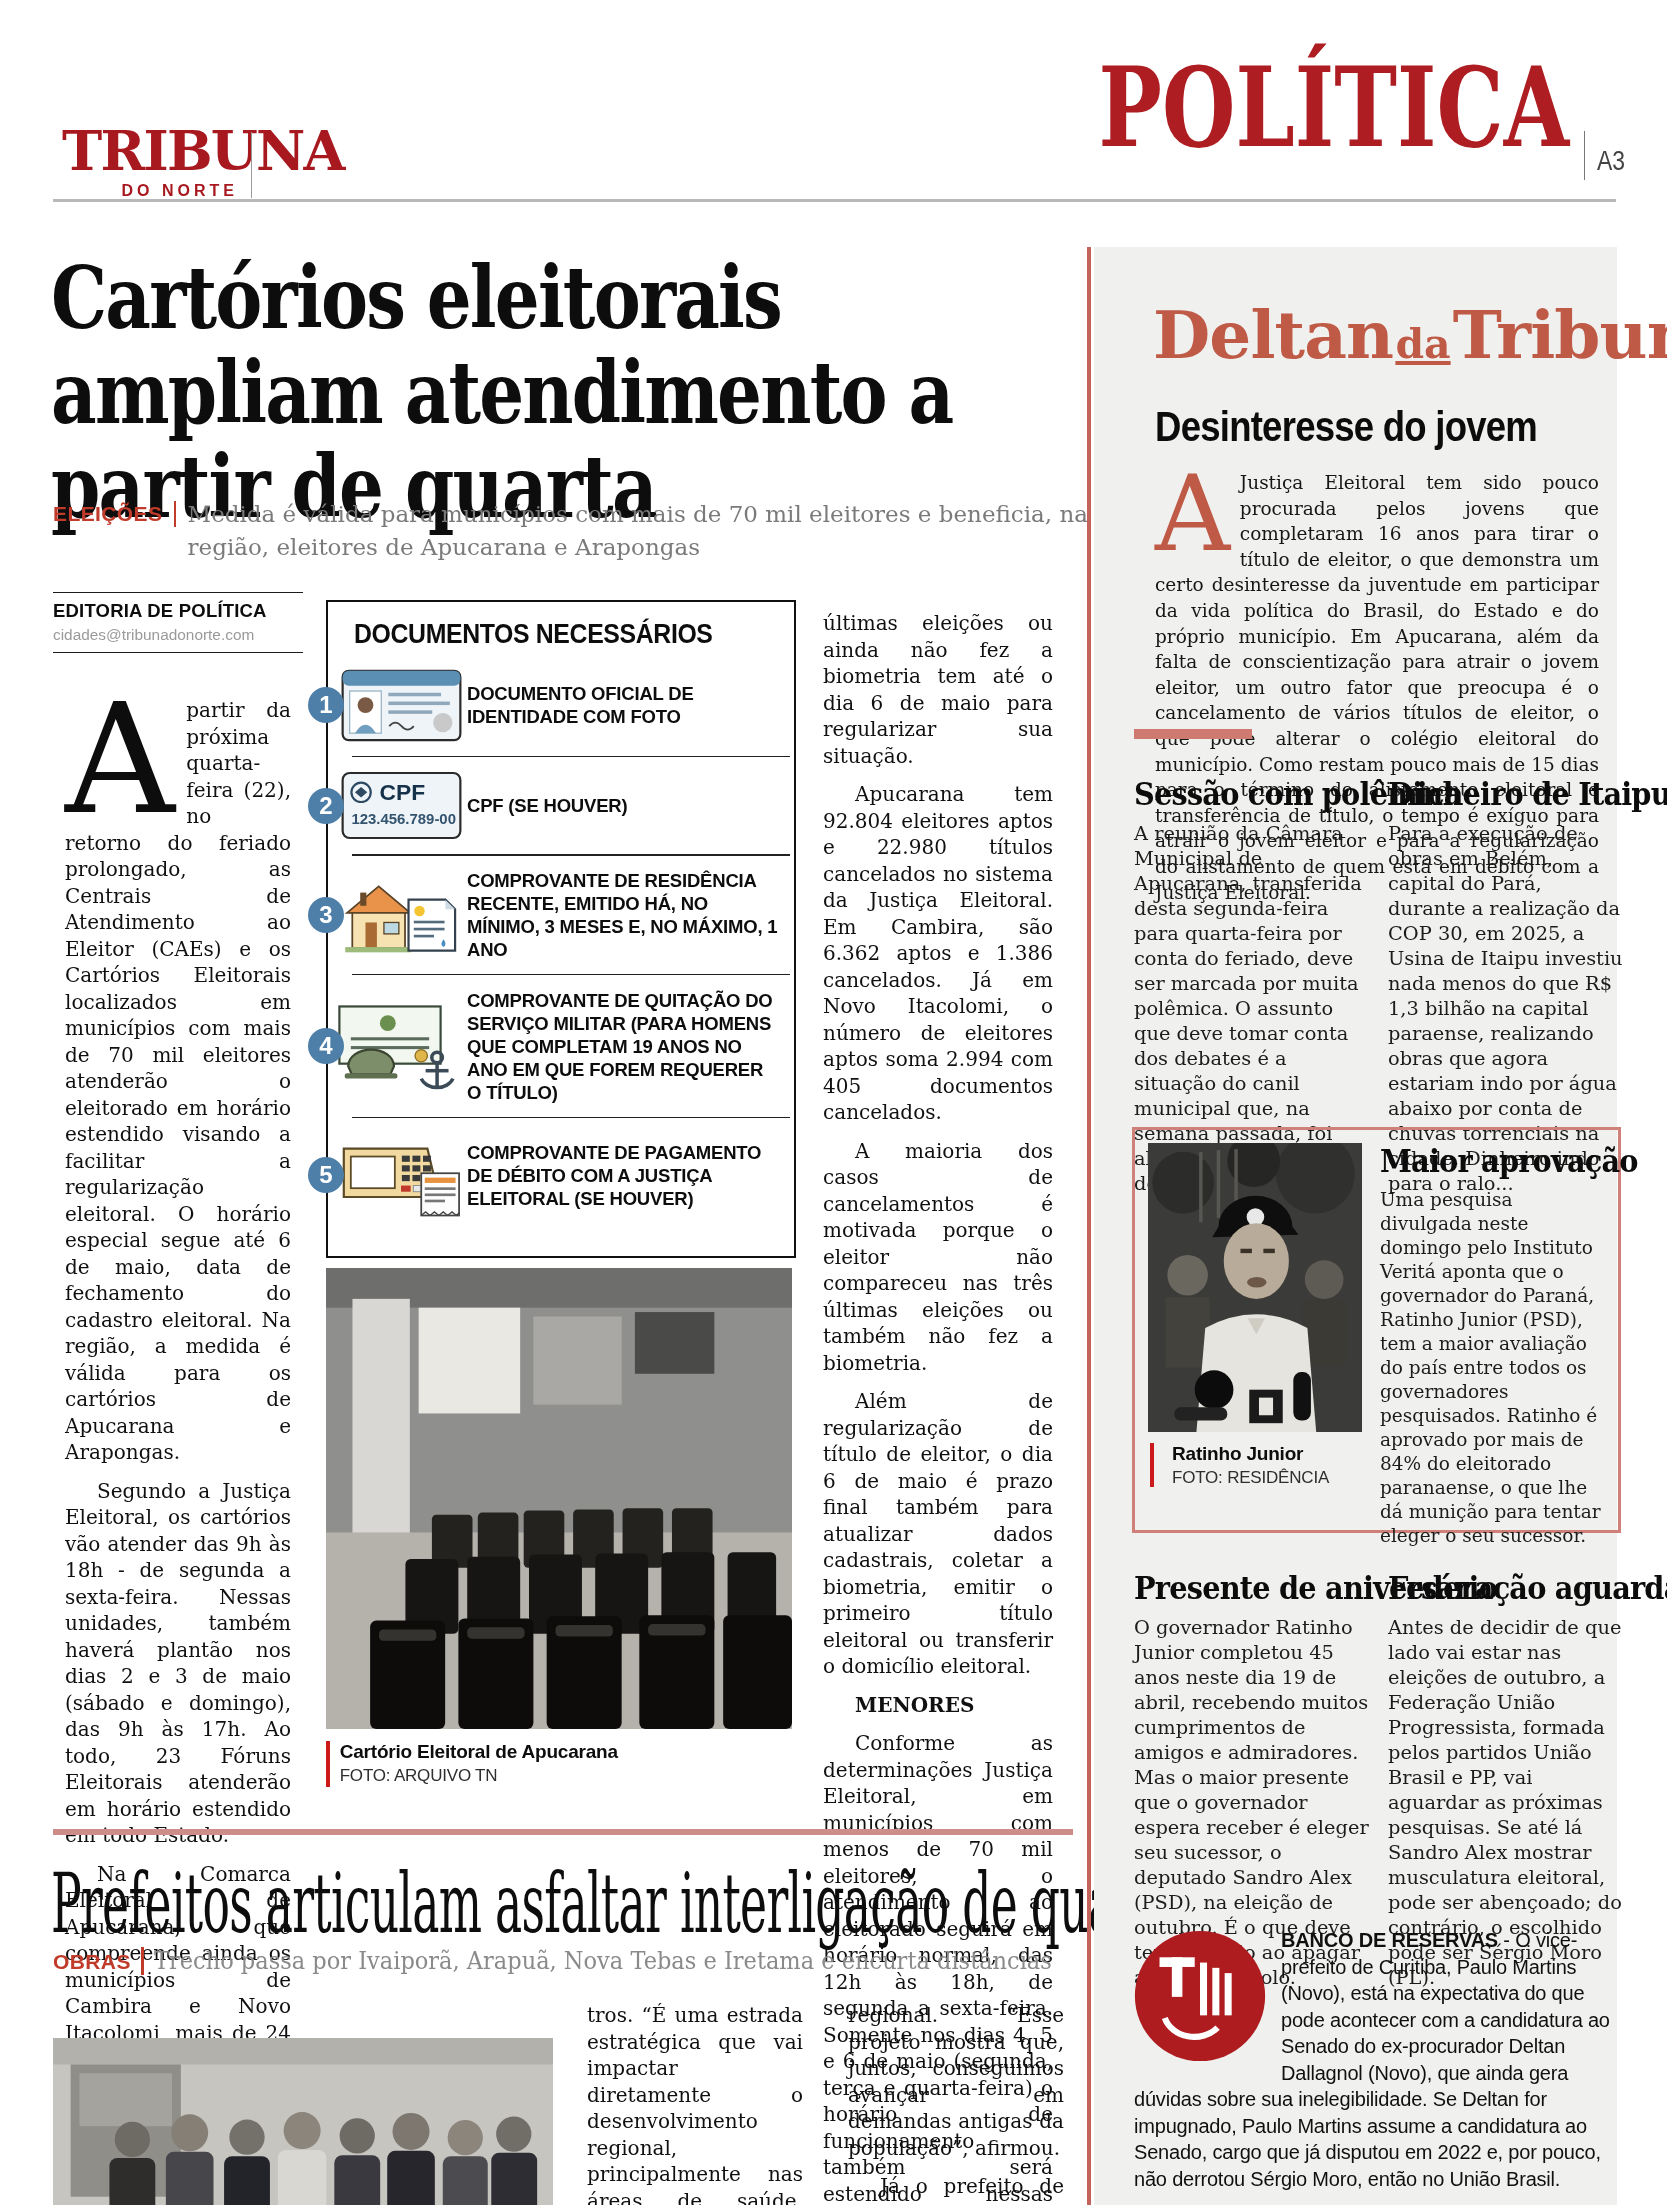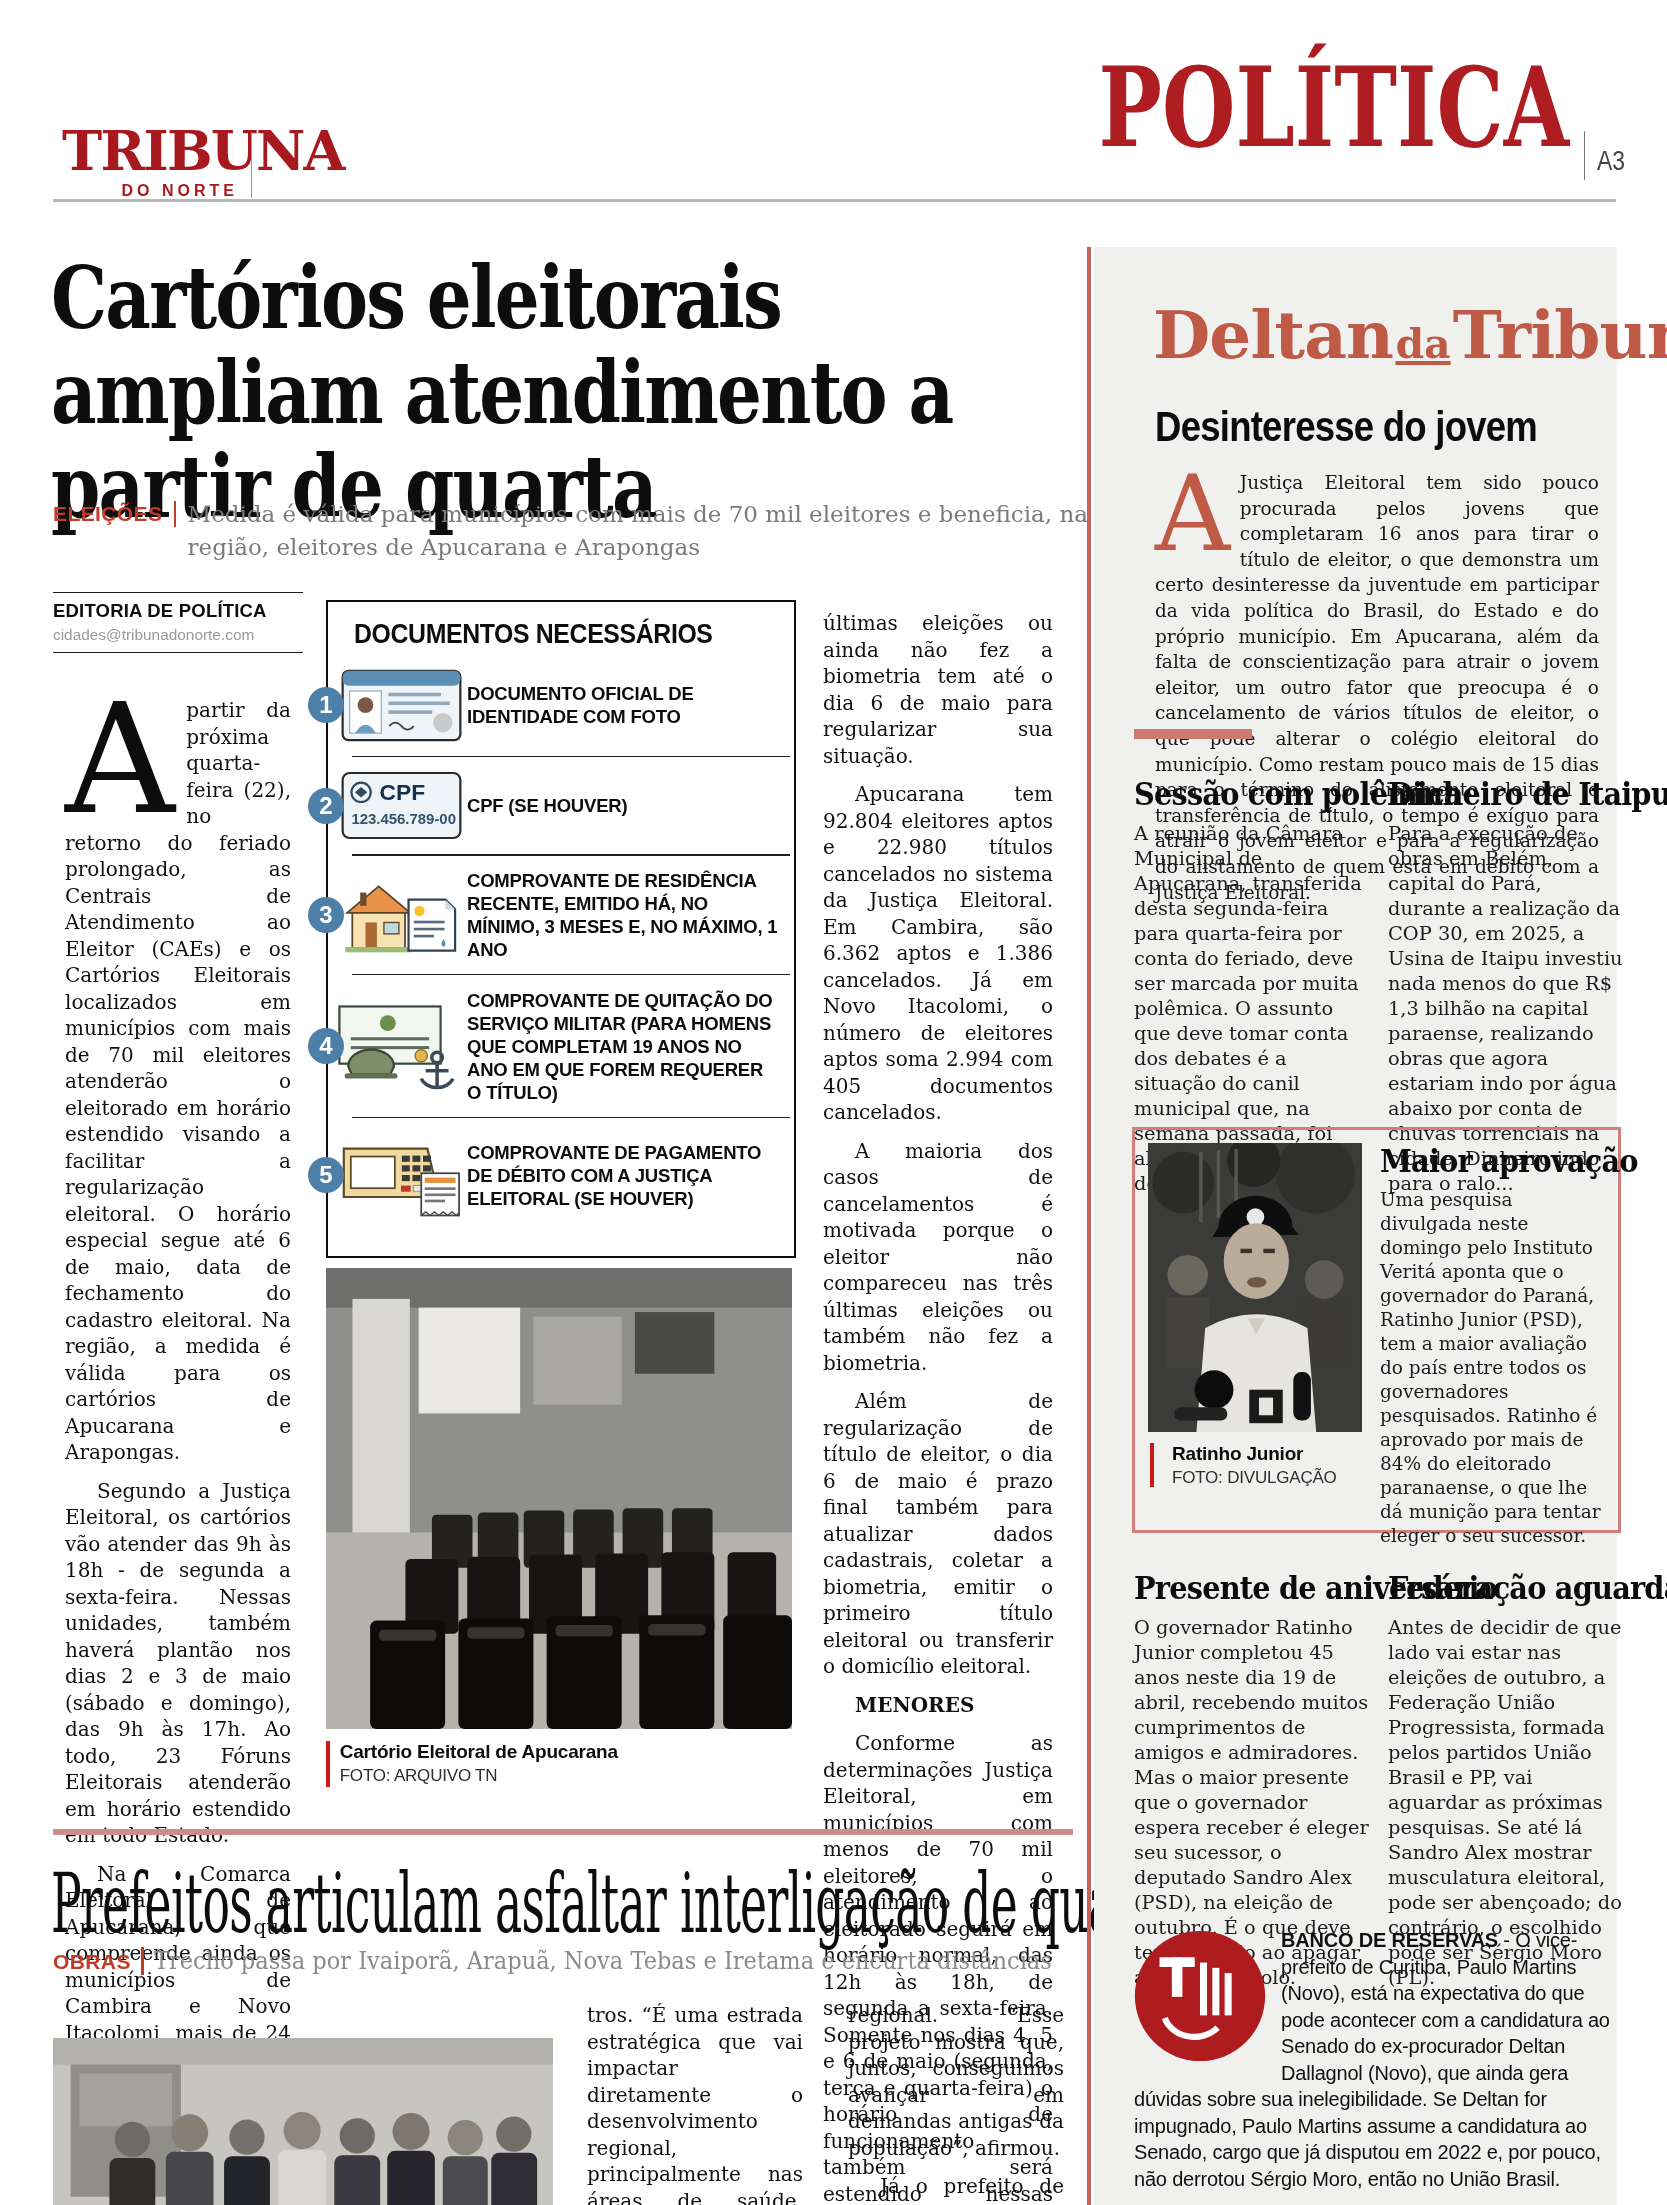--- a/index.html
+++ b/index.html
@@ -385,21 +385,21 @@
         <rect x="230" y="560" width="76" height="76" fill="#1a1a1a"></rect>
         <rect x="252" y="578" width="32" height="40" fill="#e6e4df"></rect>
         <rect x="330" y="520" rx="18" width="40" height="110" fill="#111"></rect>
         <rect x="60" y="600" width="120" height="30" rx="14" fill="#222"></rect>
       </svg>
     </div>
     <div class="abs" style="left:15px;top:313px;display:flex;">
       <span class="caption-bar" style="height:44px;"></span>
       <span style="padding-left:18px;">
         <span class="caption-title" style="display:block;">Ratinho Junior</span>
-        <span class="caption-credit" style="display:block;">FOTO: DIVULGAÇÃO</span>
+        <span class="caption-credit" style="display:block;">FOTO: RESIDÊNCIA</span>
       </span>
     </div>
     <div class="abs" style="left:245px;top:11.5px;width:225px;">
       <div class="panel-h">Maior aprovação</div>
       <div class="panel-body" style="font-size:18.5px;line-height:24px;">Uma pesquisa divulgada neste domingo pelo Instituto Veritá aponta que o governador do Paraná, Ratinho Junior (PSD), tem a maior avaliação do país entre todos os governadores pesquisados. Ratinho é aprovado por mais de 84% do eleitorado paranaense, o que lhe dá munição para tentar eleger o seu sucessor.</div>
     </div>
   </div>
 
   <div class="abs" style="left:1134px;top:1569px;width:235px;">
     <div class="panel-h">Presente de aniversário</div>

